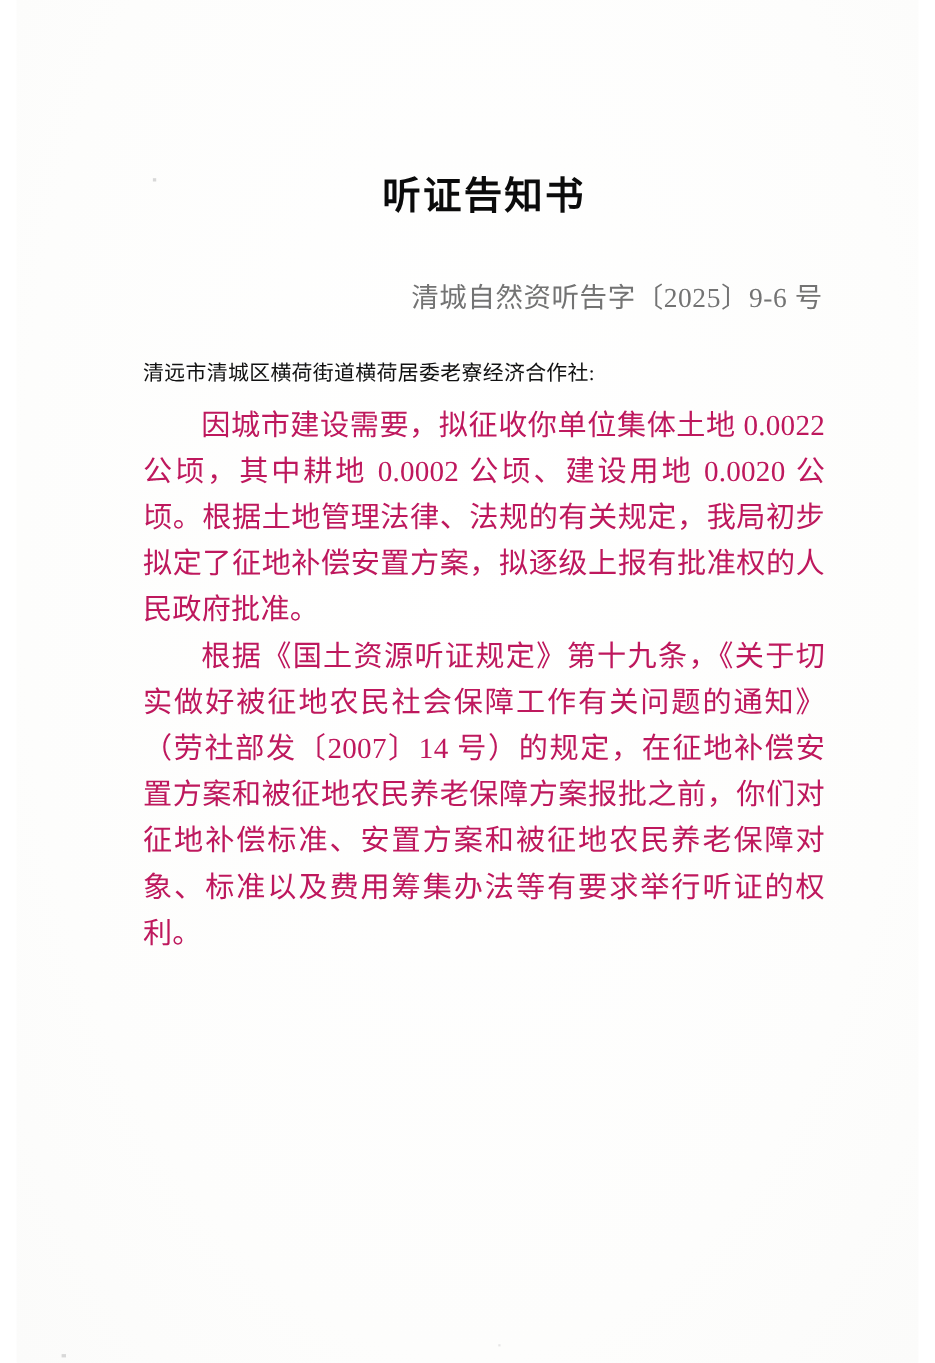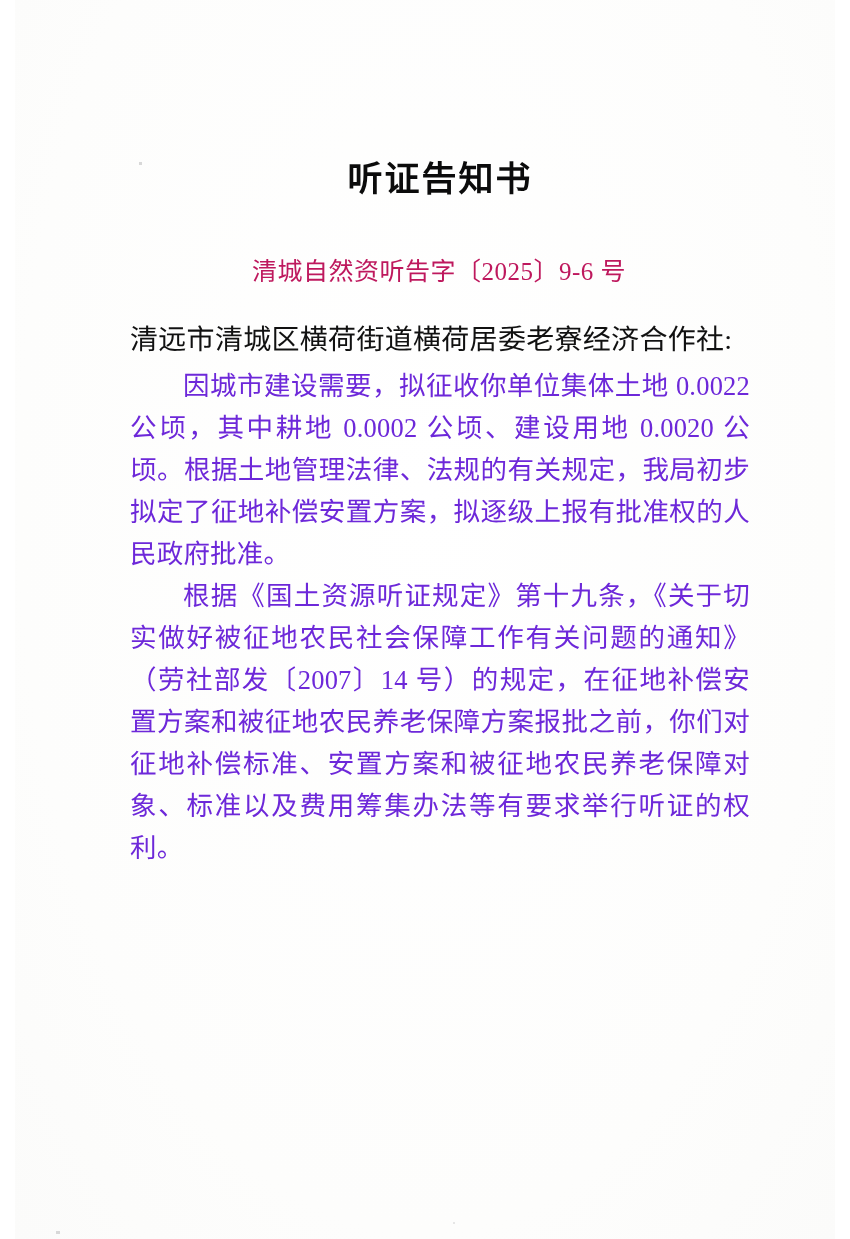--- a/index.html
+++ b/index.html
@@ -50,50 +50,50 @@
     font-weight: bold;
     font-size: 35px;
     letter-spacing: 2px;
     line-height: 1.2;
     margin: 0;
     padding-top: 158px;
     color: #0b0b0b;
   }
 
   .doc-number {
-    text-align: center;
+    text-align: right;
     font-size: 25px;
     line-height: 1.3;
     letter-spacing: 0.5px;
     margin: 0;
     padding-top: 56px;
     padding-right: 2px;
-    color: #be185d;
+    color: #737373;
     white-space: nowrap;
   }
 
   .recipient {
-    font-size: 28px;
+    font-size: 19px;
     line-height: 42px;
     letter-spacing: 0.3px;
     margin: 0;
     padding-top: 30px;
     text-align: left;
     color: #111111;
   }
 
   .body-para {
     font-size: 26.5px;
     line-height: 42px;
     letter-spacing: 0.2px;
     margin: 0;
     text-align: justify;
     text-justify: inter-character;
     text-indent: 2em;
-    color: #6d28d9;
+    color: #be185d;
     word-break: break-all;
   }
 
   .body-para + .body-para {
     margin-top: 0;
   }
 
   .body-block {
     padding-top: 4px;
   }

